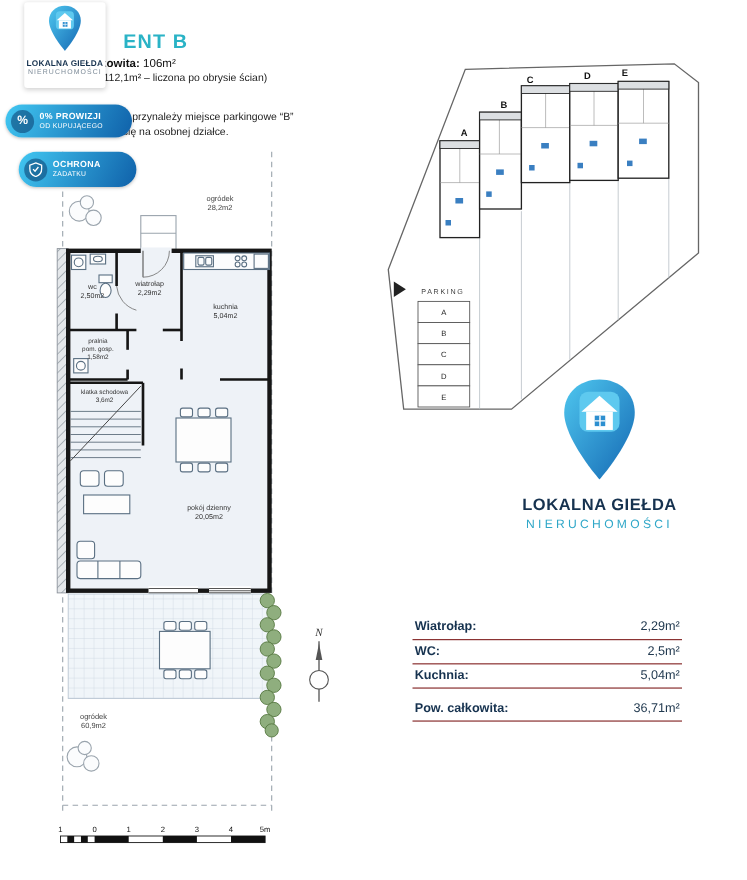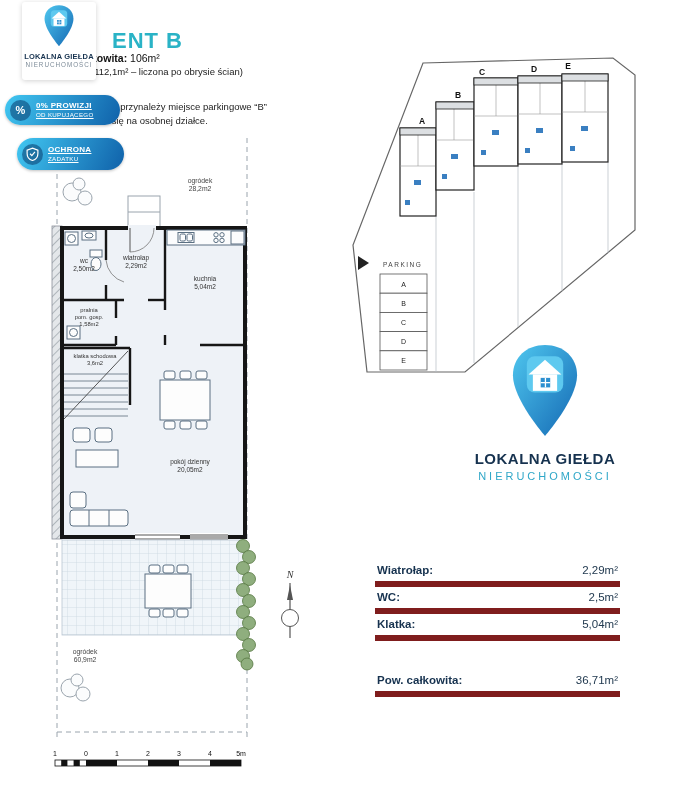--- a/index.html
+++ b/index.html
@@ -4,32 +4,32 @@
 <style>
   html,body{margin:0;padding:0;background:#fff;}
   body{font-family:"Liberation Sans","DejaVu Sans",sans-serif;color:#1a2b3c;}
   .page{position:relative;width:679px;height:800px;background:#fff;overflow:hidden;}
 
   
   .logo-card{position:absolute;left:22px;top:2px;width:74px;height:76px;background:#fff;
     box-shadow:0 1px 5px rgba(0,0,0,.18);border-radius:3px;text-align:center;padding-top:2px;z-index:3;}
   .logo-card .brand-l1{font-size:7.5px;font-weight:bold;color:#16324f;letter-spacing:.2px;margin-top:1px;}
   .logo-card .brand-l2{font-size:6.3px;color:#7d8b98;letter-spacing:1px;}
-  .page-title{position:absolute;left:112px;top:28px;font-size:22px;font-weight:bold;color:#2ab3c6;letter-spacing:1px;z-index:1;}
+  .page-title{position:absolute;left:112px;top:28px;font-size:18px;font-weight:bold;color:#2ab3c6;letter-spacing:1px;z-index:1;}
   .area-line{position:absolute;left:91px;top:52px;font-size:10.5px;color:#111;z-index:1;}
   .area-line .lbl{font-weight:bold;}
   .area-note{position:absolute;left:91px;top:66px;font-size:9.5px;color:#222;z-index:1;}
   .parking-note{position:absolute;left:99px;top:100px;font-size:9.5px;color:#222;line-height:14px;z-index:1;}
 
   .badge{position:absolute;display:flex;align-items:center;gap:5px;color:#fff;border-radius:16px;
     background:linear-gradient(115deg,#3fc2ee 5%,#1266ad 95%);box-shadow:0 1px 3px rgba(0,0,0,.25);
     padding:0 10px 0 5px;z-index:2;}
   .badge-commission{left:5px;top:95px;width:100px;height:30px;}
   .badge-deposit{left:17px;top:138px;width:92px;height:32px;}
-  .badge .txt{display:flex;flex-direction:column;line-height:9px;text-decoration:underline;}
+  .badge .txt{display:flex;flex-direction:column;line-height:9px;}
   .badge .t1{font-size:8px;font-weight:bold;letter-spacing:.3px;}
   .badge .t2{font-size:6.2px;letter-spacing:.3px;}
   .badge-icon{flex:0 0 auto;width:21px;height:21px;border-radius:50%;background:rgba(10,60,110,.55);
     display:flex;align-items:center;justify-content:center;font-size:11px;font-weight:bold;color:#fff;}
 
   
   .floorplan-svg{position:absolute;left:40px;top:130px;z-index:0;}
   .siteplan-svg{position:absolute;left:350px;top:50px;z-index:0;}
   svg{font-family:inherit;}
   text.rlabel{font-size:6.5px;fill:#333;}
@@ -42,24 +42,24 @@
   text.north-n{font-size:10px;font-style:italic;font-family:"Liberation Serif",serif;fill:#333;}
 
   
   .brand-block{position:absolute;left:455px;top:342px;width:180px;text-align:center;z-index:1;}
   .brand-block .name1{margin-top:8px;font-size:15px;font-weight:bold;color:#16324f;letter-spacing:.5px;}
   .brand-block .name2{margin-top:3px;font-size:11px;color:#2fa7c8;letter-spacing:3px;}
 
   
   .area-table{position:absolute;left:375px;top:560px;width:245px;z-index:1;}
   .area-row{display:flex;justify-content:space-between;align-items:baseline;
-    padding:4px 2px 5px 2px;border-bottom:6px solid #7f1d1d;font-size:11.5px;}
+    padding:4px 2px 5px 2px;border-bottom:1px solid #7f1d1d;font-size:11.5px;}
   .area-row .rl{font-weight:bold;color:#16324f;}
   .area-row .rv{color:#223a50;}
-  .area-row.total{margin-top:29px;}
+  .area-row.total{margin-top:8px;}
 </style>
 </head>
 <body>
 
 <div class="page">
 
   <div class="logo-card">
     <svg width="36" height="43" viewBox="0 0 90 110">
       <defs>
         <linearGradient id="pinG1" x1="0" y1="0" x2="1" y2="1">
@@ -408,21 +408,21 @@
   <div class="area-table">
     <div class="area-row">
         <span class="rl">Wiatrołap:</span>
         <span class="rv">2,29m²</span>
       </div>
     <div class="area-row">
         <span class="rl">WC:</span>
         <span class="rv">2,5m²</span>
       </div>
     <div class="area-row">
-        <span class="rl">Klatka:</span>
+        <span class="rl">Kuchnia:</span>
         <span class="rv">5,04m²</span>
       </div>
     <div class="area-row total">
         <span class="rl">Pow. całkowita:</span>
         <span class="rv">36,71m²</span>
       </div>
   </div>
 
 </div>
 

